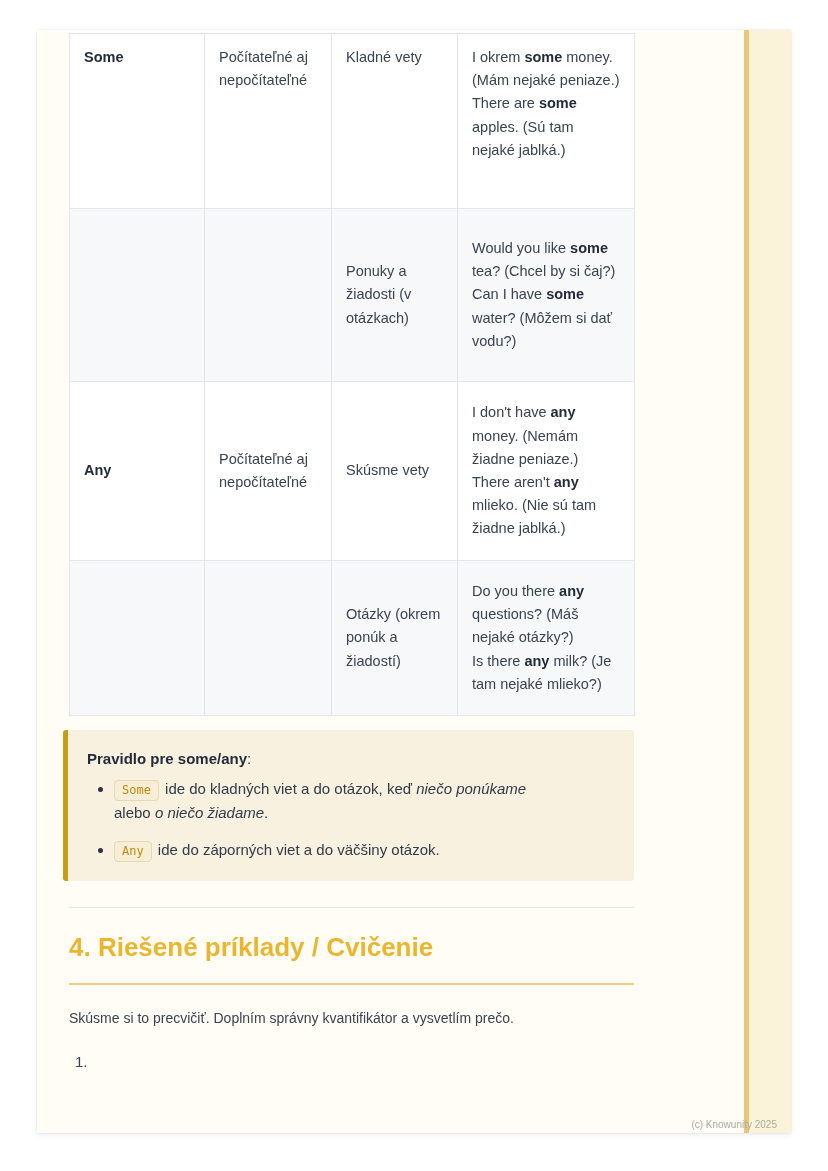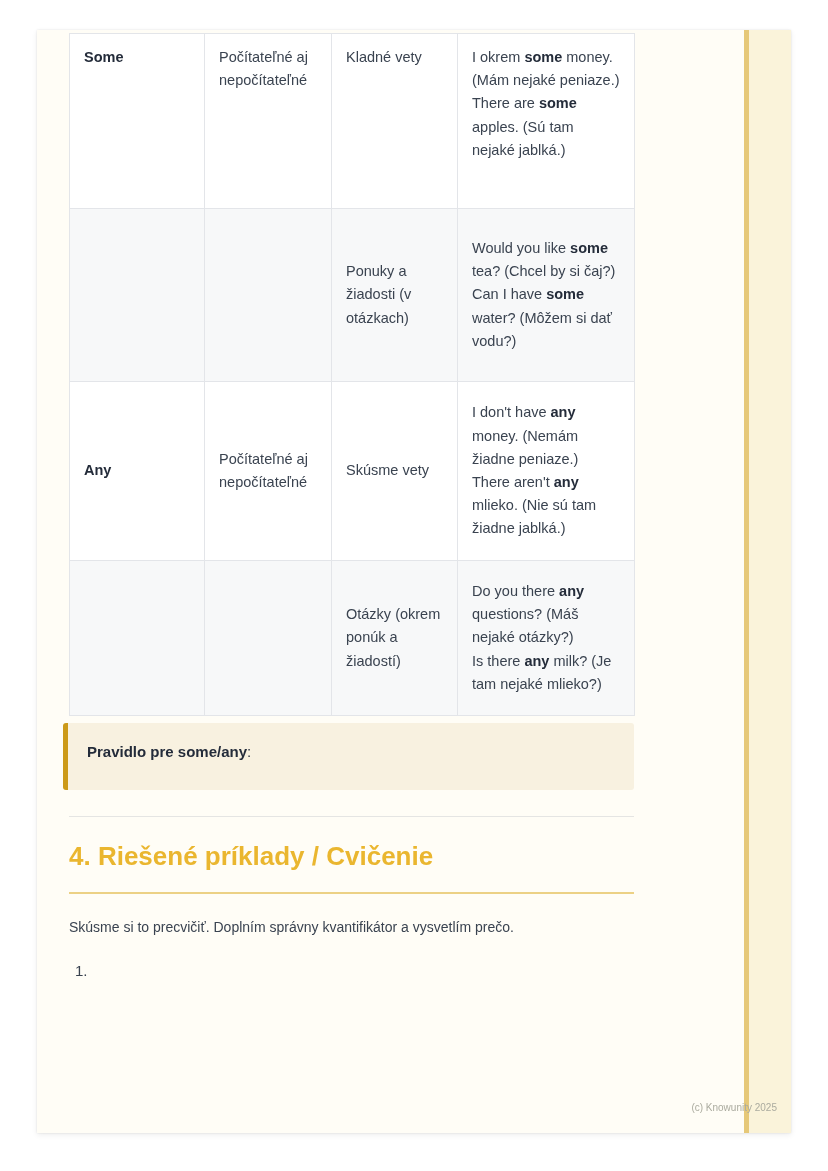--- a/index.html
+++ b/index.html
@@ -54,26 +54,26 @@
     white-space: pre-line;
     overflow: hidden;
   }
   tr.row-top td { vertical-align: top; }
   tr.alt { background: #f7f8f9; }
   .b { font-weight: bold; color: #242c3a; }
   .i { font-style: italic; }
 
   
   .callout {
-    margin: 7px 0 0 -6px;
+    margin: 14px 0 0 -6px;
     width: 571px;
     background: #f8f1e0;
     border-left: 5px solid #cc9a19;
     border-radius: 3px;
-    padding: 17px 24px 20px 19px;
+    padding: 17px 24px 6px 19px;
     font-size: 15px;
     line-height: 1.6;
     color: #333b48;
   }
   .callout-title { margin-bottom: 6px; }
   .callout ul { margin: 6px 0 0 0; padding-left: 27px; }
   .callout li { margin-bottom: 13px; white-space: pre-line; }
   .callout li::marker { color: #2b3340; }
   .chip {
     font-family: "DejaVu Sans Mono", "Liberation Mono", monospace;
@@ -108,21 +108,21 @@
     margin-top: 21px;
     padding-left: 6px;
     font-size: 15px;
     line-height: 1.6;
     color: #3a4350;
     display: flex;
   }
   .exercise-item .num { margin-right: 7px; }
 
   .footer {
-    position: absolute; right: 14px; bottom: 20px;
+    position: absolute; right: 14px; bottom: 3px;
     font-size: 10px; color: #abab9f;
     z-index: 2;
   }
 </style>
 </head>
 <body>
 
 <div class="page">
   <div class="stripe-line"></div>
   <div class="stripe-band"></div>
@@ -163,20 +163,25 @@
           <td></td>
           <td><span>Otázky (okrem ponúk a žiadostí)</span></td>
           <td><span>Do you there </span><span class="b">any</span><span> questions? (Máš nejaké otázky?)
 Is there </span><span class="b">any</span><span> milk? (Je tam nejaké mlieko?)</span></td>
         </tr>
       </tbody>
     </table>
 
     <div class="callout">
       <div class="callout-title"><span class="b">Pravidlo pre some/any</span><span>:</span></div>
+      <ul>
+        <li><span class="chip">Some</span><span> ide do kladných viet a do otázok, keď </span><span class="i">niečo ponúkame</span><span>
+alebo </span><span class="i">o niečo žiadame</span><span>.</span></li>
+        <li><span class="chip">Any</span><span> ide do záporných viet a do väčšiny otázok.</span></li>
+      </ul>
     </div>
 
     <hr class="divider">
 
     <h2 class="section-heading">4. Riešené príklady / Cvičenie</h2>
 
     <p class="intro">Skúsme si to precvičiť. Doplním správny kvantifikátor a vysvetlím prečo.</p>
 
     <div class="exercise-item">
       <span class="num">1.</span>

